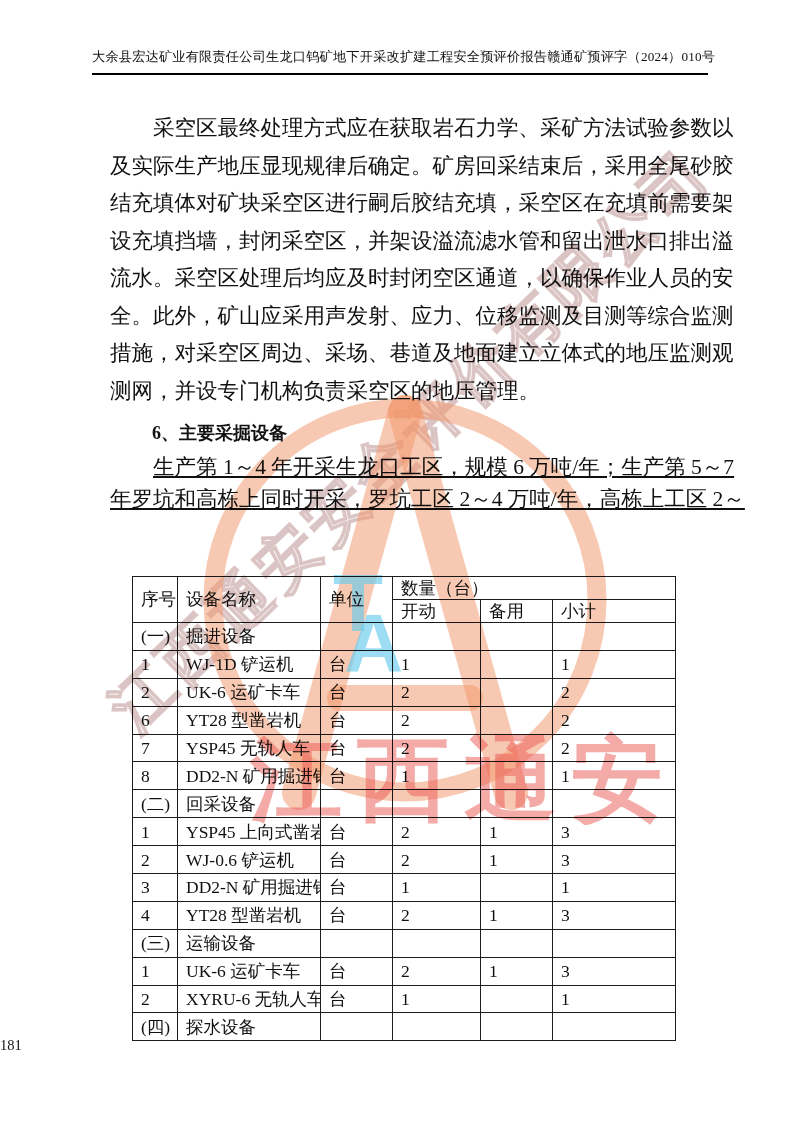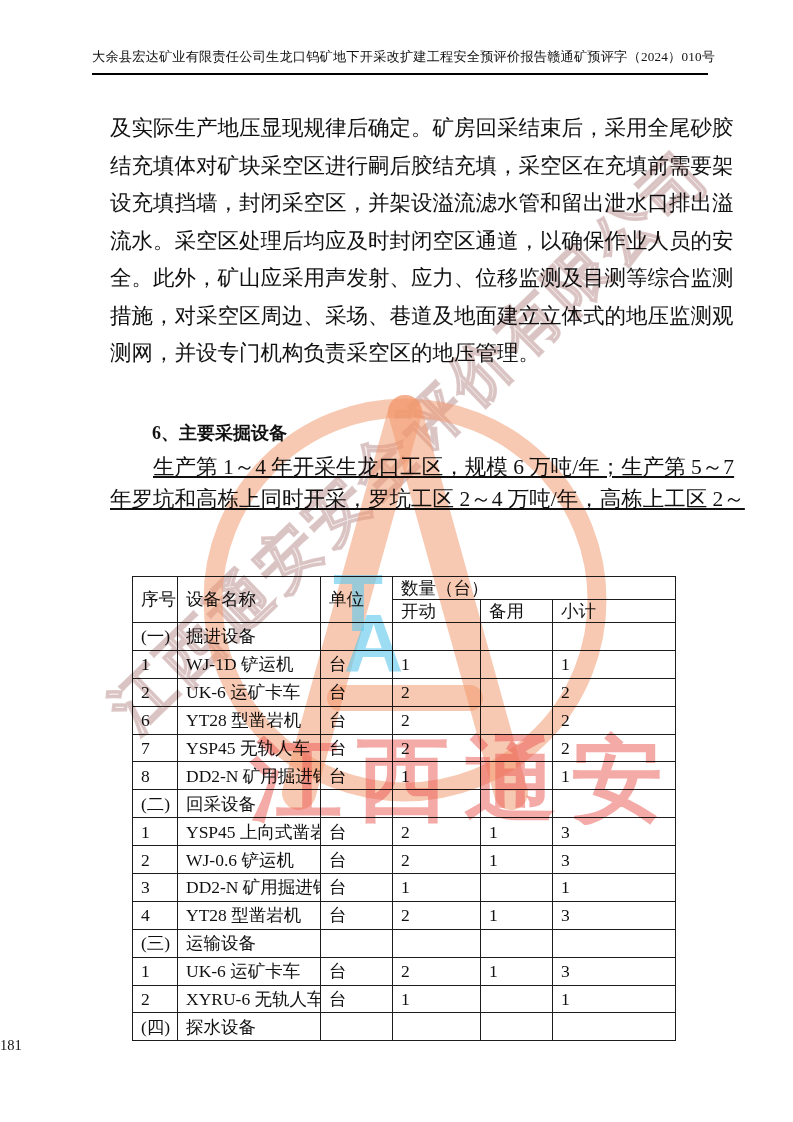--- a/index.html
+++ b/index.html
@@ -80,20 +80,21 @@
 </style>
 </head>
 <body>
 
 <div class="page">
 
   <div class="doc-header">大余县宏达矿业有限责任公司生龙口钨矿地下开采改扩建工程安全预评价报告赣通矿预评字（2024）010号</div>
 
   <div class="para p1">
 
+      <div class="line indent">采空区最终处理方式应在获取岩石力学、采矿方法试验参数以</div>
 
       <div class="line">及实际生产地压显现规律后确定。矿房回采结束后，采用全尾砂胶</div>
 
       <div class="line">结充填体对矿块采空区进行嗣后胶结充填，采空区在充填前需要架</div>
 
       <div class="line">设充填挡墙，封闭采空区，并架设溢流滤水管和留出泄水口排出溢</div>
 
       <div class="line">流水。采空区处理后均应及时封闭空区通道，以确保作业人员的安</div>
 
       <div class="line">全。此外，矿山应采用声发射、应力、位移监测及目测等综合监测</div>

